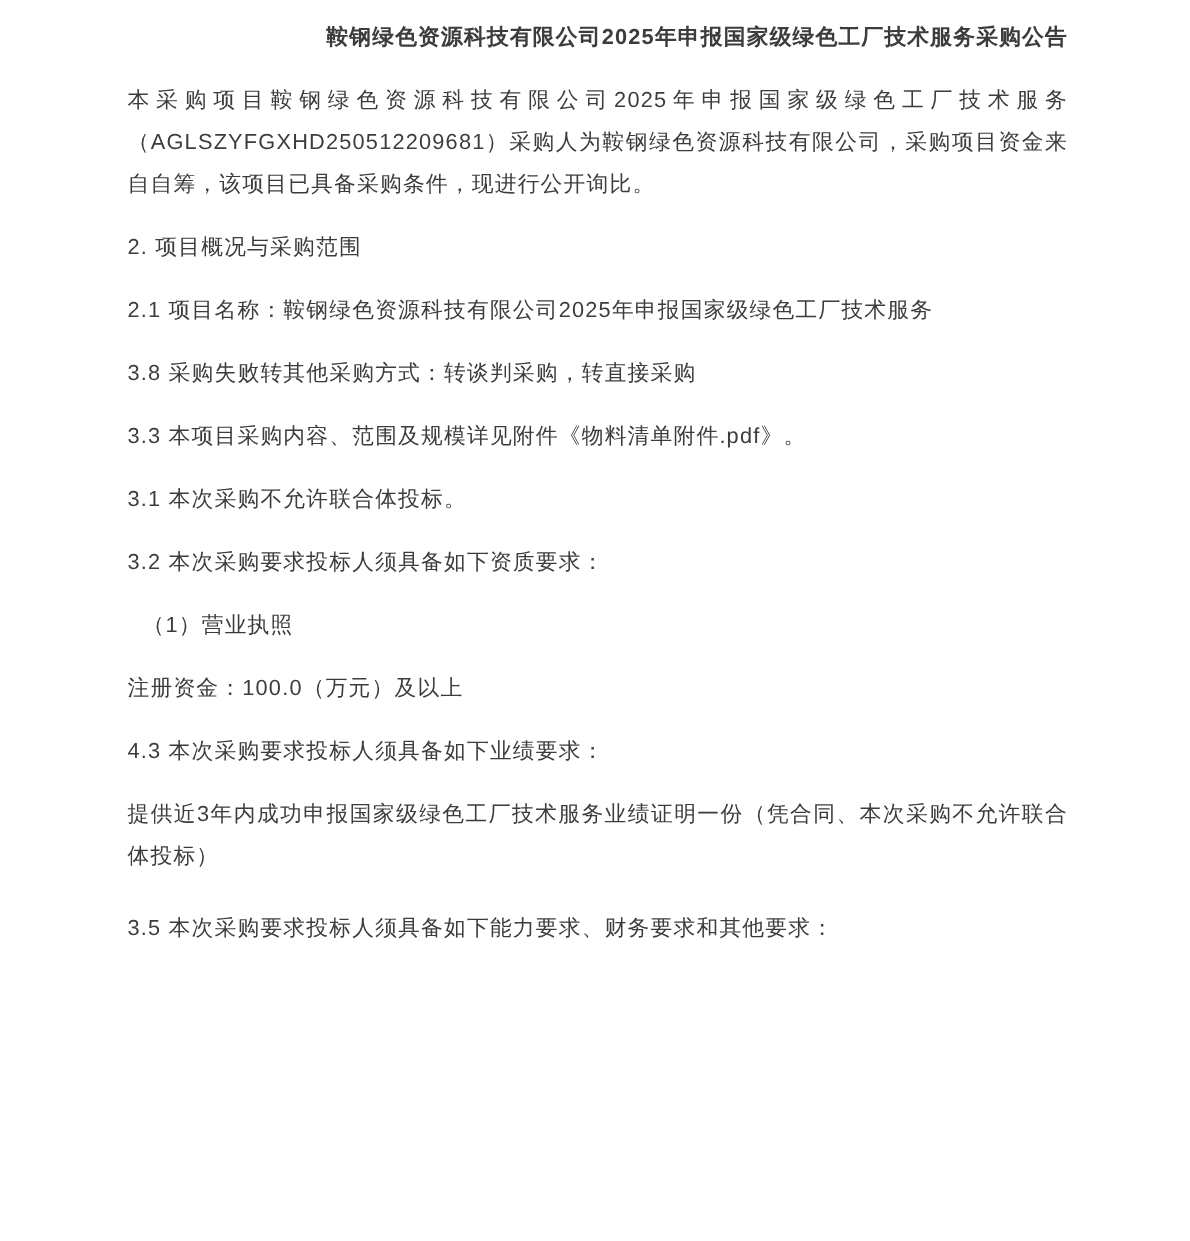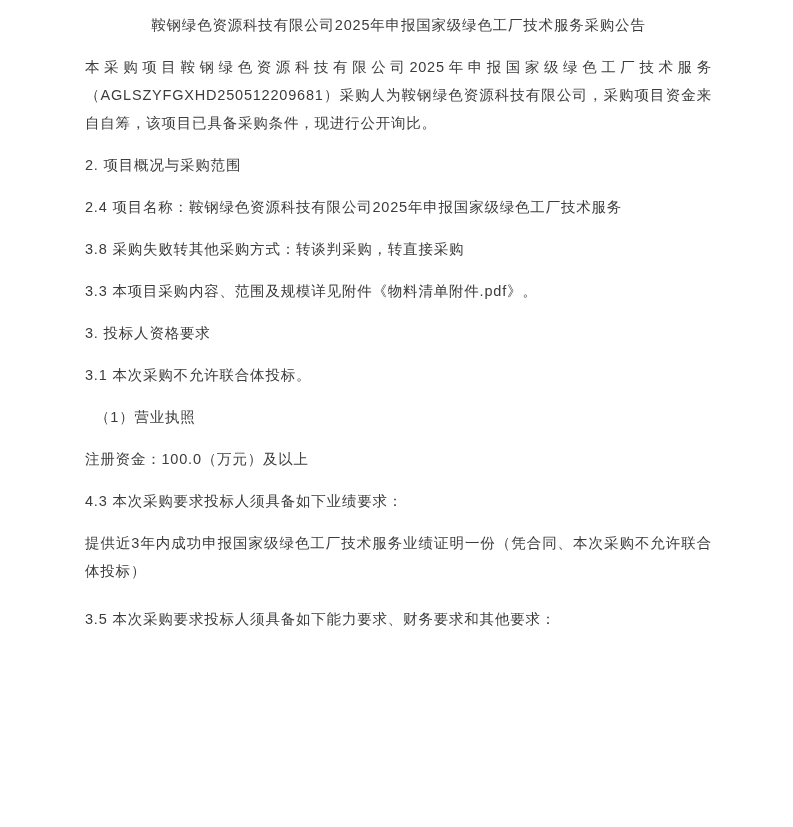--- a/index.html
+++ b/index.html
@@ -21,41 +21,41 @@
     font-size: 14.5px;
     line-height: 28px;
     letter-spacing: 0.8px;
     text-align: justify;
     text-justify: inter-ideograph;
   }
   .doc p {
     margin: 0 0 14px 0;
   }
   .doc p.title {
-    font-weight: 400;
-    text-align: center;
+    font-weight: 700;
+    text-align: right;
   }
   .doc p.sub-indent {
     padding-left: 10px;
   }
   .doc p:last-child {
     margin-bottom: 0;
     margin-top: 20px;
   }
 </style>
 </head>
 <body>
 
 <div class="doc">
   <p class="title">鞍钢绿色资源科技有限公司2025年申报国家级绿色工厂技术服务采购公告</p>
   <p>本采购项目鞍钢绿色资源科技有限公司2025年申报国家级绿色工厂技术服务（AGLSZYFGXHD250512209681）采购人为鞍钢绿色资源科技有限公司，采购项目资金来自自筹，该项目已具备采购条件，现进行公开询比。</p>
   <p>2. 项目概况与采购范围</p>
-  <p>2.4 项目名称：鞍钢绿色资源科技有限公司2025年申报国家级绿色工厂技术服务</p>
+  <p>2.1 项目名称：鞍钢绿色资源科技有限公司2025年申报国家级绿色工厂技术服务</p>
   <p>3.8 采购失败转其他采购方式：转谈判采购，转直接采购</p>
   <p>3.3 本项目采购内容、范围及规模详见附件《物料清单附件.pdf》。</p>
-  <p>3. 投标人资格要求</p>
   <p>3.1 本次采购不允许联合体投标。</p>
+  <p>3.2 本次采购要求投标人须具备如下资质要求：</p>
   <p class="sub-indent">（1）营业执照</p>
   <p>注册资金：100.0（万元）及以上</p>
   <p>4.3 本次采购要求投标人须具备如下业绩要求：</p>
   <p>提供近3年内成功申报国家级绿色工厂技术服务业绩证明一份（凭合同、本次采购不允许联合体投标）</p>
   <p>3.5 本次采购要求投标人须具备如下能力要求、财务要求和其他要求：</p>
 </div>
 
 </body></html>

